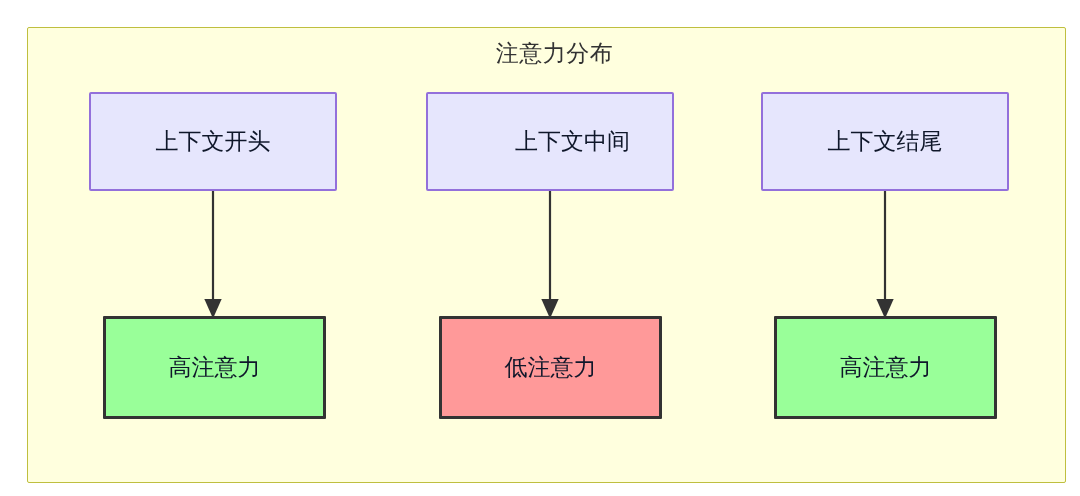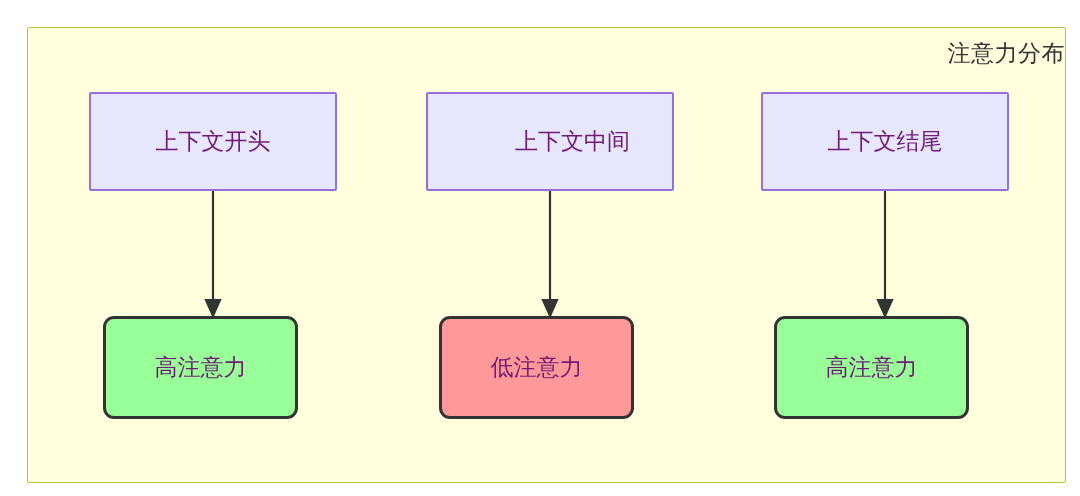--- a/index.html
+++ b/index.html
@@ -29,58 +29,58 @@
     width: 1039px;
     height: 456px;
     background: #ffffde;
     border: 1.6px solid #bfbf3f;
     border-radius: 2px;
     box-sizing: border-box;
   }
 
   .subgraph-title {
     position: absolute;
-    left: 0;
+    left: 8px;
     top: 11px;
     width: 100%;
-    text-align: right;
+    text-align: center;
     font-size: 23px;
     line-height: 28px;
     color: #333333;
     letter-spacing: 0.5px;
     white-space: nowrap;
   }
 
   
   .node {
     position: absolute;
     box-sizing: border-box;
     display: flex;
     align-items: center;
     justify-content: center;
     text-align: center;
-    color: #701a75;
+    color: #0f172a;
     white-space: nowrap;
   }
 
   .node-top {
     width: 248px;
     height: 99px;
     background: #e6e6fd;
     border: 2px solid #9370db;
     border-radius: 2px;
     font-size: 23px;
   }
 
   .node-bottom {
-    width: 195px;
+    width: 223px;
     height: 103px;
     background: #99ff99;
     border: 3.4px solid #333333;
-    border-radius: 11px;
+    border-radius: 1px;
     font-size: 23px;
   }
 
   .node-bottom.low {
     background: #ff9999;
   }
 
   
   .col1-top    { left: 89px;  top: 92px; }
   .col2-top    { left: 426px; top: 92px; padding-left: 45px; }

